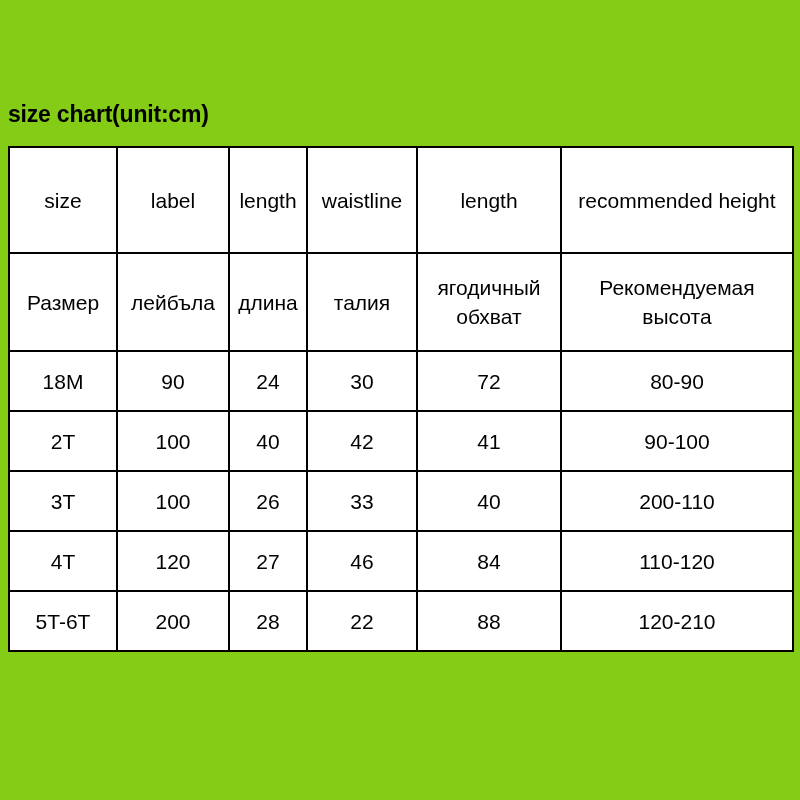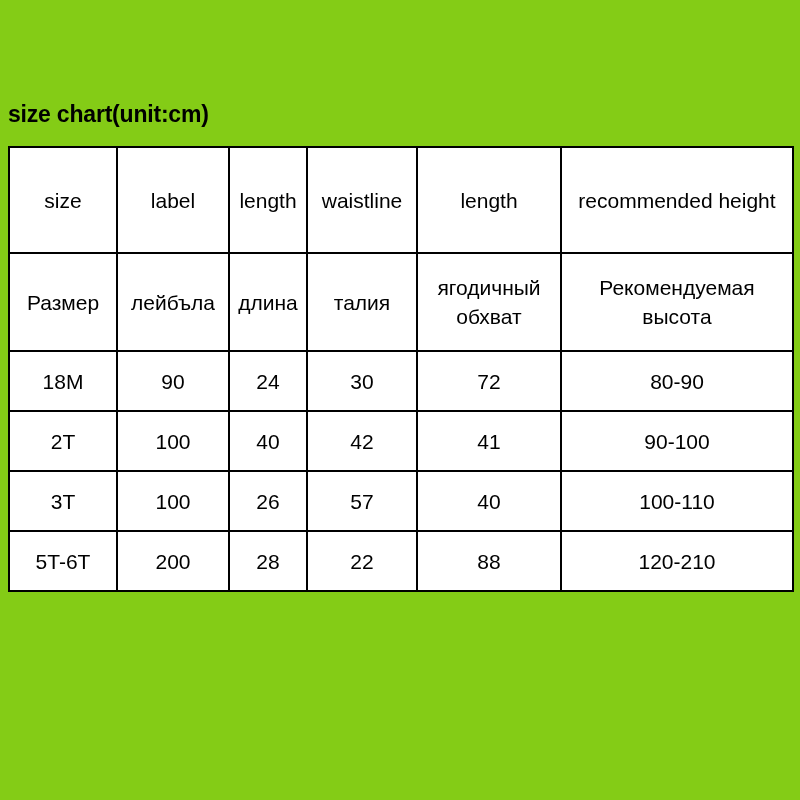--- a/index.html
+++ b/index.html
@@ -115,23 +115,31 @@
           <td>100</td>
           <td>40</td>
           <td>42</td>
           <td>41</td>
           <td>90-100</td>
         </tr>
         <tr class="data-row">
           <td>3T</td>
           <td>100</td>
           <td>26</td>
-          <td>57</td>
+          <td>33</td>
           <td>40</td>
-          <td>100-110</td>
+          <td>200-110</td>
+        </tr>
+        <tr class="data-row">
+          <td>4T</td>
+          <td>120</td>
+          <td>27</td>
+          <td>46</td>
+          <td>84</td>
+          <td>110-120</td>
         </tr>
         <tr class="data-row">
           <td>5T-6T</td>
           <td>200</td>
           <td>28</td>
           <td>22</td>
           <td>88</td>
           <td>120-210</td>
         </tr>
       </tbody>

